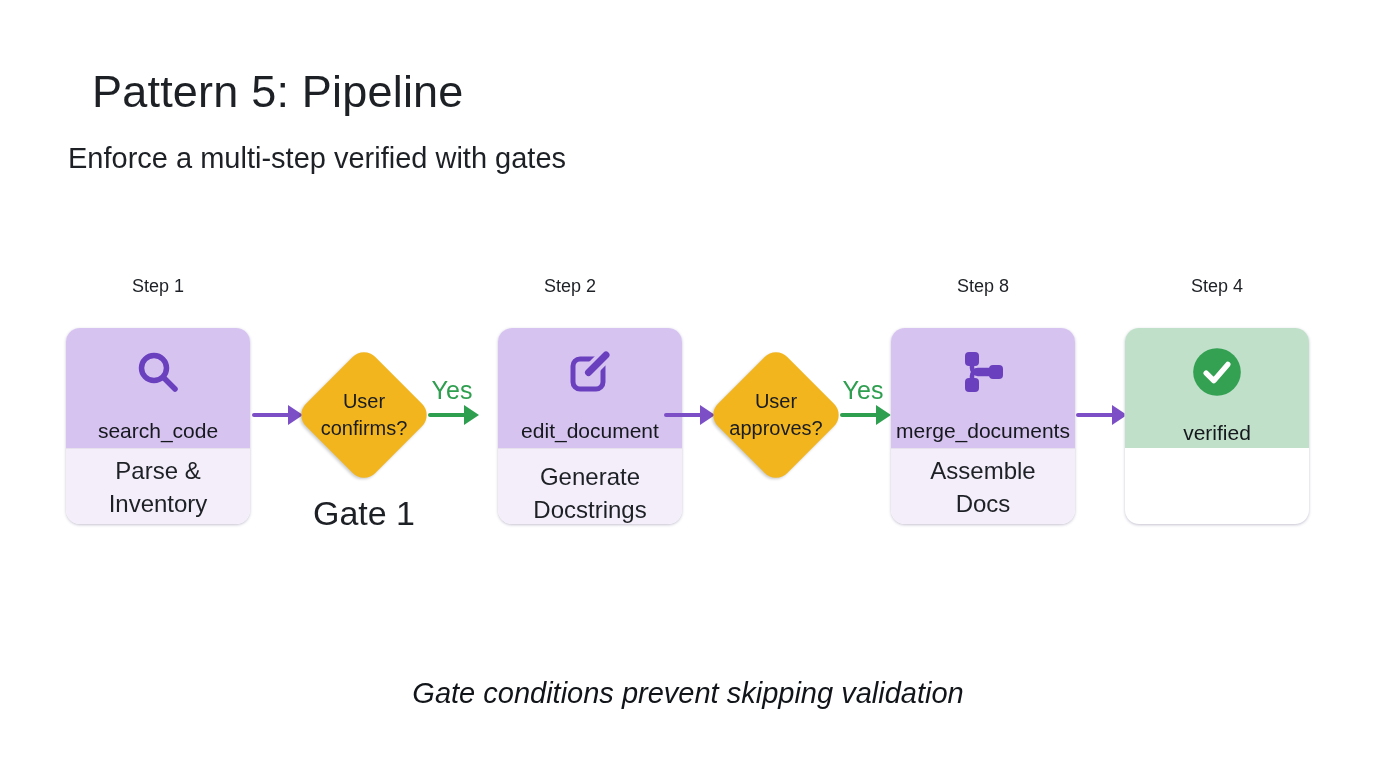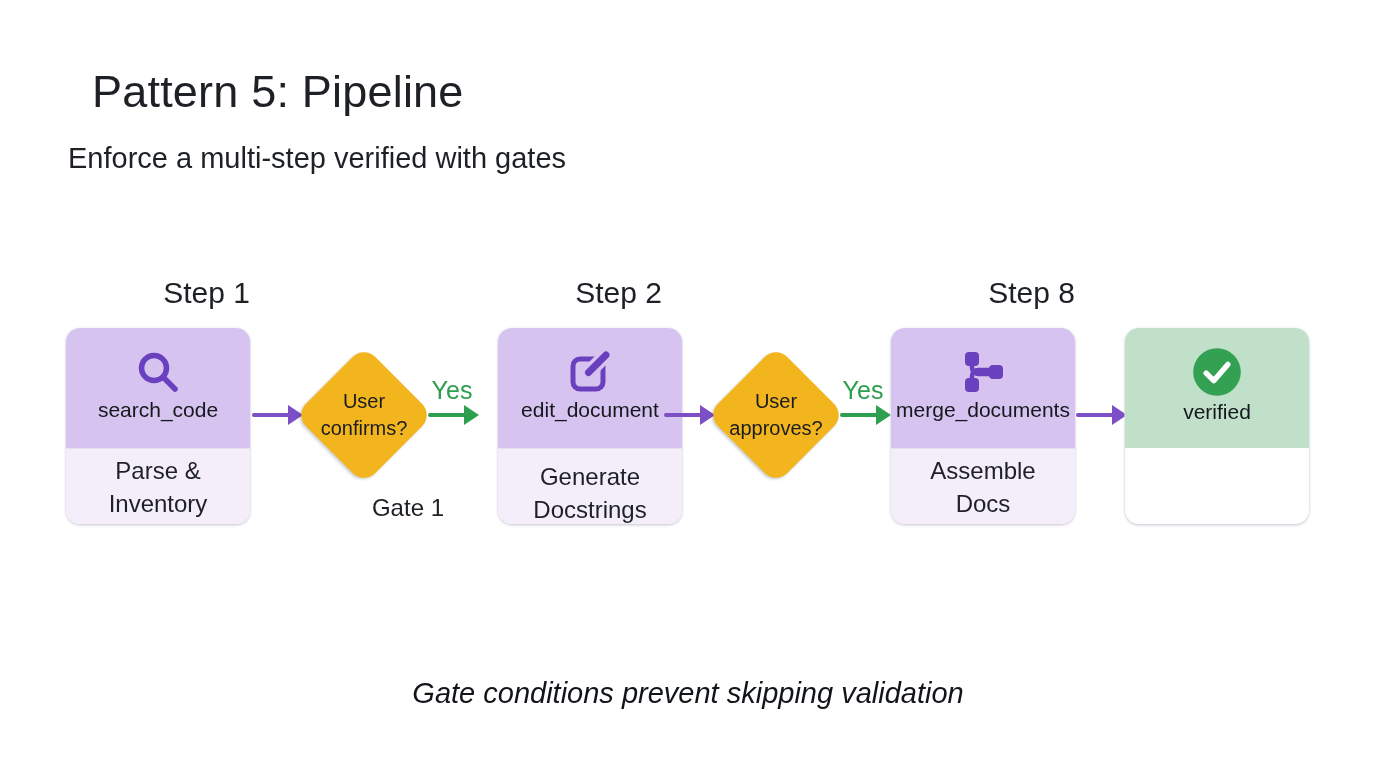--- a/index.html
+++ b/index.html
@@ -27,30 +27,30 @@
   .title{
     position:absolute;left:68px;top:66px;
     font-size:45px;font-weight:500;letter-spacing:.2px;color:var(--text-dark);margin-left:24px;
   }
   .subtitle{
     position:absolute;left:68px;top:142px;
     font-size:29px;font-weight:400;color:var(--text-dark);
   }
   .step-label{
     position:absolute;top:276px;height:34px;
-    font-size:30px;text-align:right;color:var(--text-dark);
+    font-size:18px;text-align:center;color:var(--text-dark);
   }
   .step-card{
     position:absolute;top:328px;width:184px;height:196px;
     border-radius:14px;overflow:hidden;
     box-shadow:0 1px 3px rgba(50,35,90,.28), 0 0 0 1px rgba(255,255,255,.6);
   }
   .card-top{
     height:120px;display:flex;flex-direction:column;align-items:center;
-    padding-top:20px;gap:2px;
+    padding-top:20px;gap:23px;
   }
   .card-bottom{
     height:76px;display:flex;align-items:center;justify-content:center;
     text-align:center;font-size:24px;line-height:33px;color:var(--text-dark);
     border-top:1px solid rgba(0,0,0,.05);
   }
   .step-card.purple .card-top{background:var(--purple-box-top);}
   .step-card.purple .card-bottom{background:var(--purple-box-bottom);}
   .step-card.green .card-top{background:var(--green-box-top);}
   .step-card.green .card-bottom{background:var(--green-box-bottom);}
@@ -65,21 +65,21 @@
     border-radius:16px;
     box-shadow:0 2px 3px rgba(0,0,0,.2);
   }
   .gate .question{
     position:absolute;inset:0;display:flex;align-items:center;justify-content:center;
     text-align:center;font-size:20px;line-height:27px;color:#191c20;
     padding:0 18px;
   }
   .gate-label{
     position:absolute;top:494px;width:160px;
-    font-size:24px;text-align:right;color:var(--text-dark);
+    font-size:34px;text-align:center;color:var(--text-dark);
   }
   .yes-label{
     position:absolute;top:376px;width:60px;
     font-size:25px;text-align:center;color:var(--green);
   }
   .arrow{position:absolute;height:20px;}
   .arrow .shaft{position:absolute;left:0;top:8px;height:4px;border-radius:2px;}
   .arrow .head{
     position:absolute;top:0;width:0;height:0;
     border-top:10px solid transparent;border-bottom:10px solid transparent;
@@ -98,20 +98,21 @@
 <body>
 
 <div class="page">
 
   <div class="title">Pattern 5: Pipeline</div>
   <div class="subtitle">Enforce a multi-step verified with gates</div>
 
   <div class="step-label" style="left:66px;width:184px;">Step 1</div>
   <div class="step-label" style="left:478px;width:184px;">Step 2</div>
   <div class="step-label" style="left:891px;width:184px;">Step 8</div>
+  <div class="step-label" style="left:1125px;width:184px;">Step 4</div>
 
   <div class="step-card purple" style="left:66px;">
     <div class="card-top">
       <svg class="icon purple" viewBox="0 0 48 48">
         <circle cx="20" cy="20" r="12.5" fill="none" stroke="currentColor" stroke-width="5.5"></circle>
         <line x1="29.5" y1="29.5" x2="41" y2="41" stroke="currentColor" stroke-width="5.5" stroke-linecap="round"></line>
       </svg>
       <div class="tool-name">search_code</div>
     </div>
     <div class="card-bottom">

